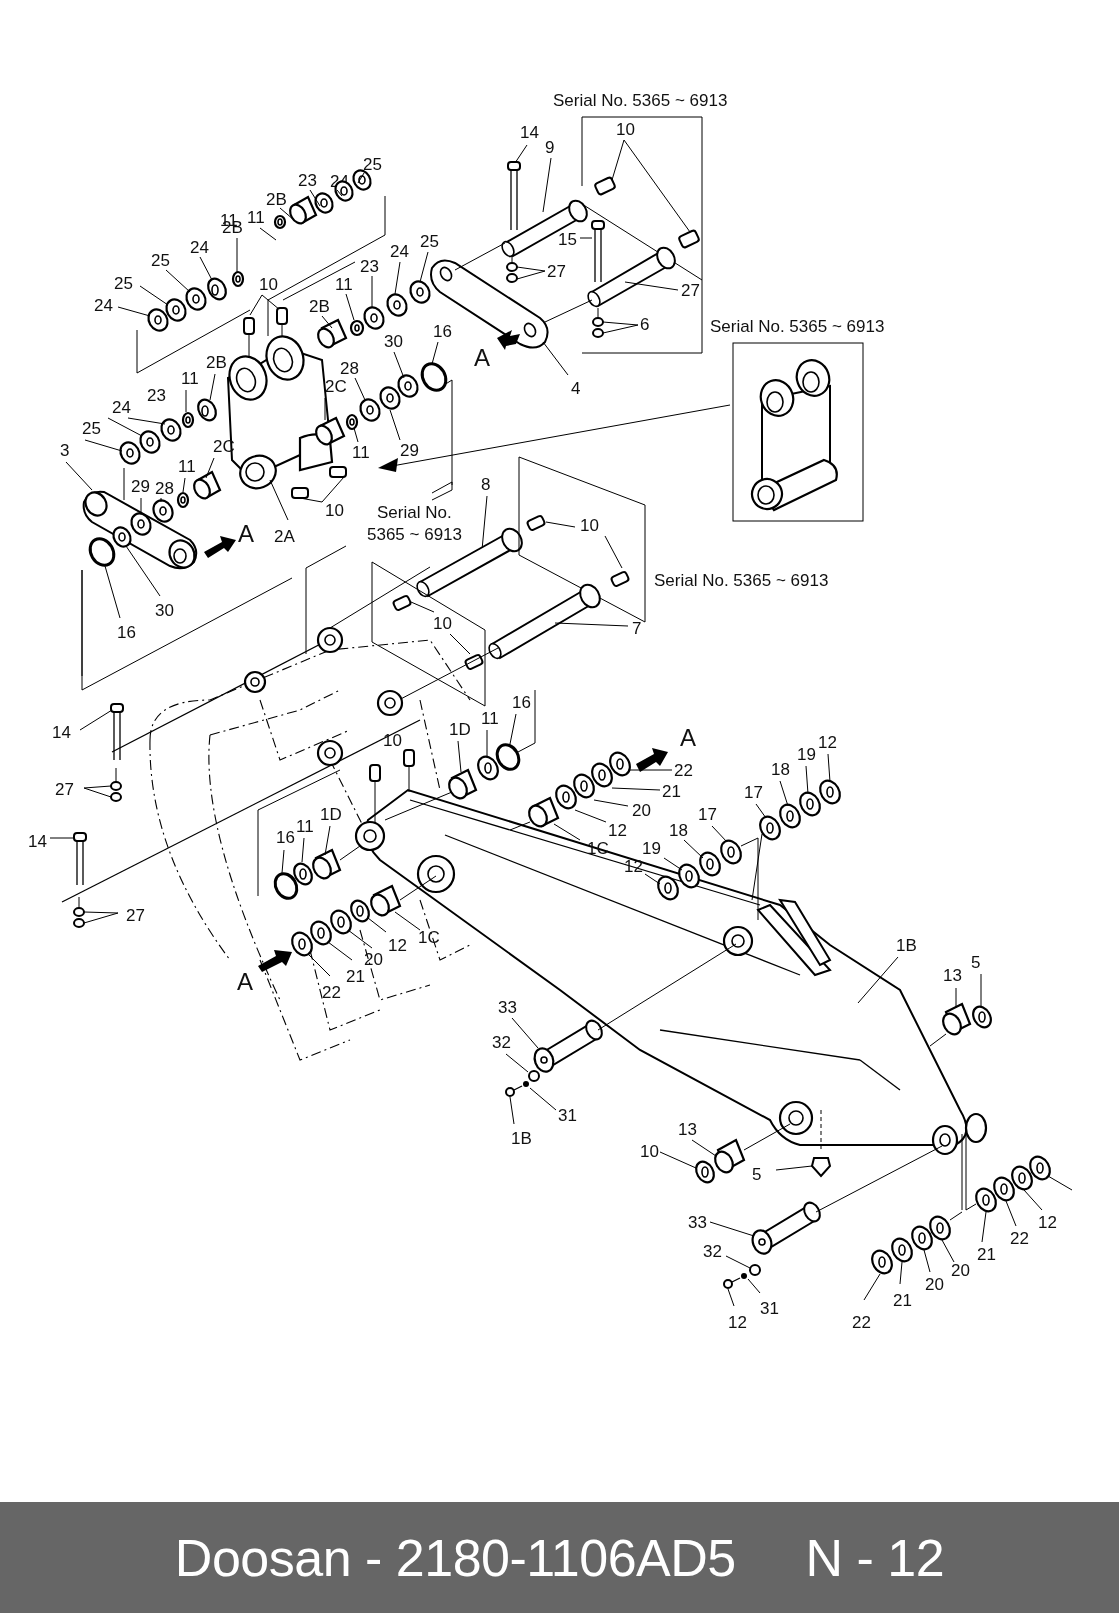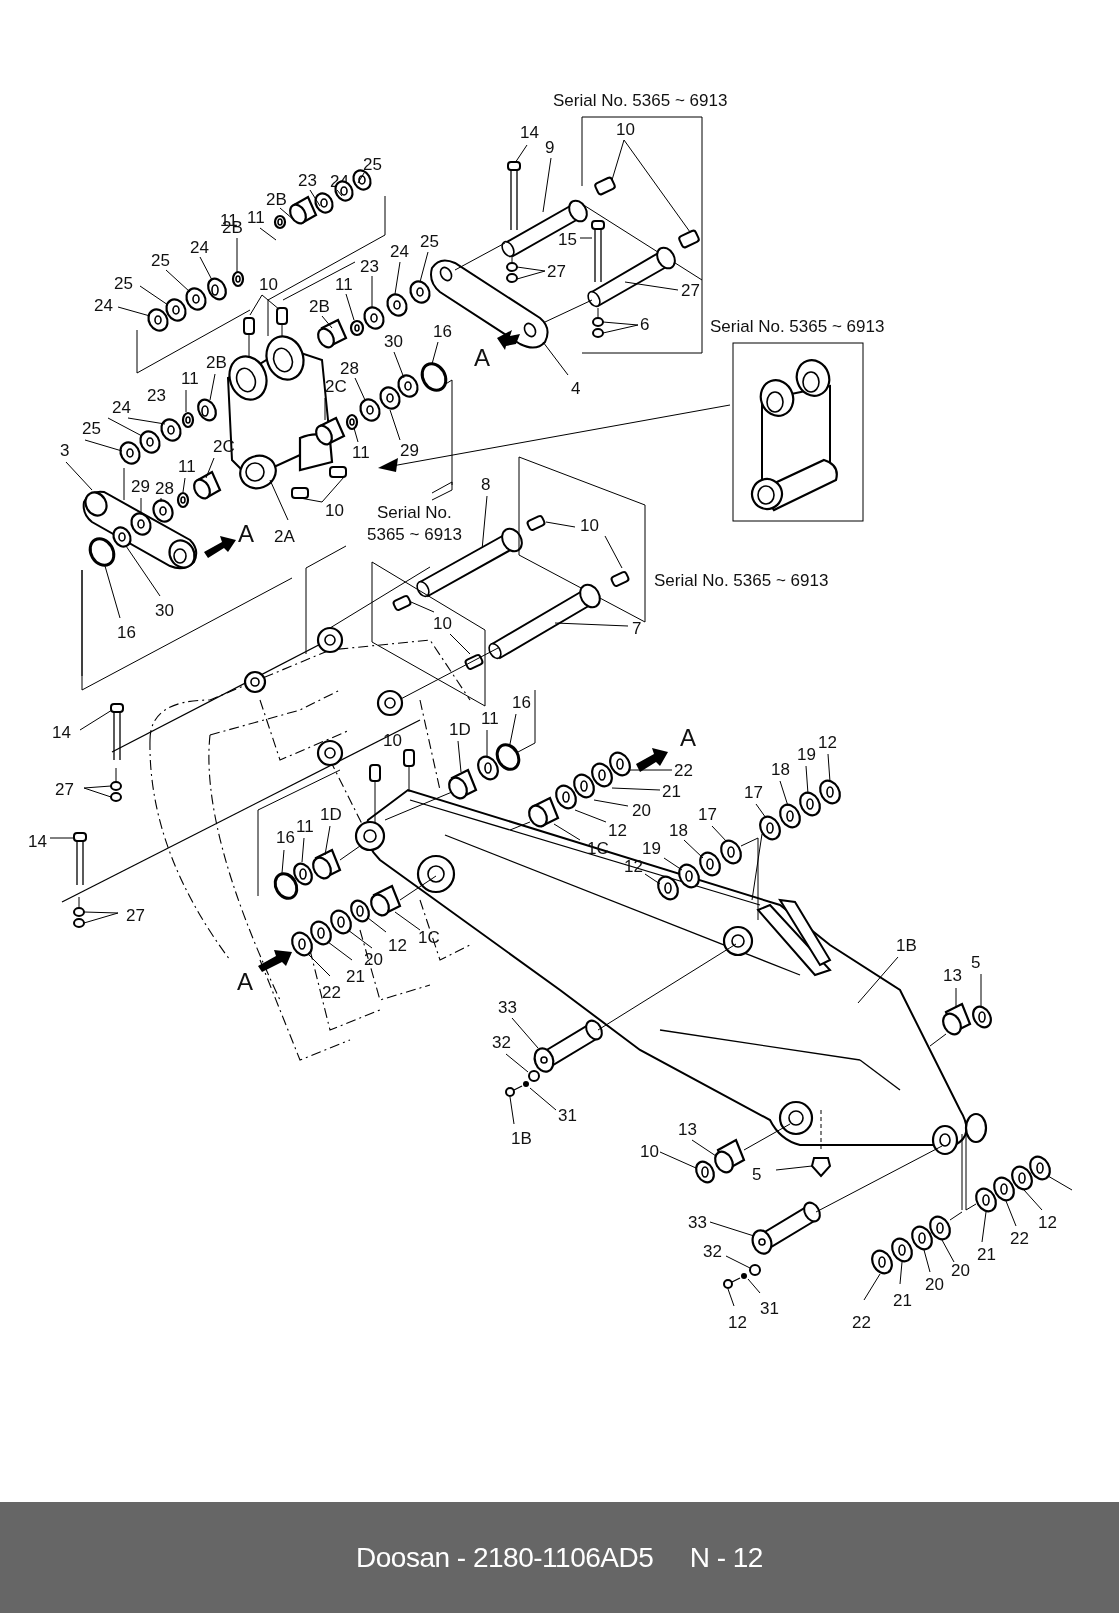--- a/index.html
+++ b/index.html
@@ -10,21 +10,21 @@
   #diagram .thick { stroke: #000; stroke-width: 2.2; fill: none; }
   #diagram .dash { stroke: #000; stroke-width: 1.1; fill: none; stroke-dasharray: 10 4 2 4; }
   #diagram .part { stroke: #000; stroke-width: 2.2; fill: #fff; }
   #diagram .partf { stroke: #000; stroke-width: 2; fill: #fff; }
   #diagram .hole { stroke: #000; stroke-width: 1.6; fill: #fff; }
   #diagram .blk { fill: #000; stroke: none; }
   #diagram text { font-family: "Liberation Sans", sans-serif; font-size: 17px; fill: #111; }
   #diagram text.ser { font-size: 17px; }
   #diagram text.big { font-size: 24px; }
   #footer { position: absolute; left: 0; top: 1502px; width: 1119px; height: 111px; background: #666666; display: flex; align-items: center; justify-content: center; }
-  #footer-text { color: #ffffff; font-family: "Liberation Sans", sans-serif; font-size: 28px; letter-spacing: -0.5px; white-space: pre; }
+  #footer-text { color: #ffffff; font-family: "Liberation Sans", sans-serif; font-size: 52px; letter-spacing: -0.5px; white-space: pre; }
 </style>
 </head>
 <body>
 
 <svg id="diagram" viewBox="0 0 1119 1502" xmlns="http://www.w3.org/2000/svg">
 
   <text class="ser" x="553" y="106">Serial No. 5365 ~ 6913</text>
   <polyline class="thin" points="582,117 702,117 702,353 582,353"></polyline>
   <line class="thin" x1="582" y1="117" x2="582" y2="186"></line>
   <text x="616" y="135">10</text>

